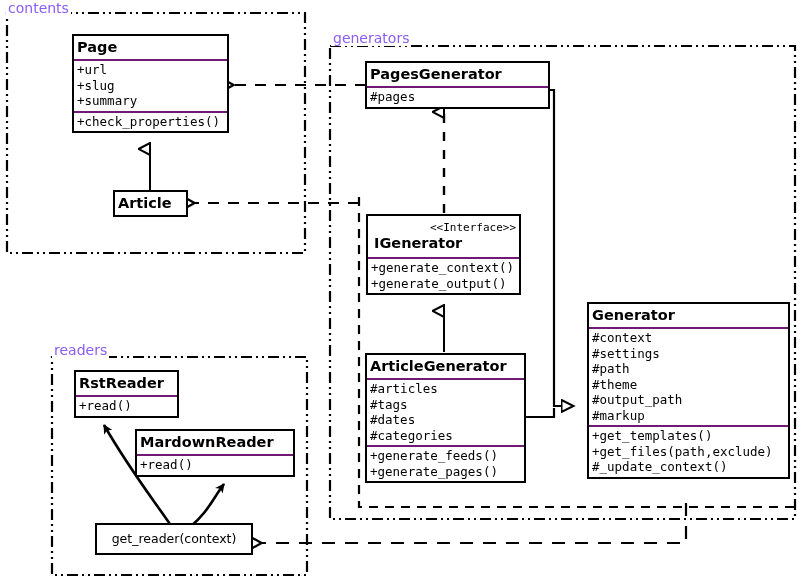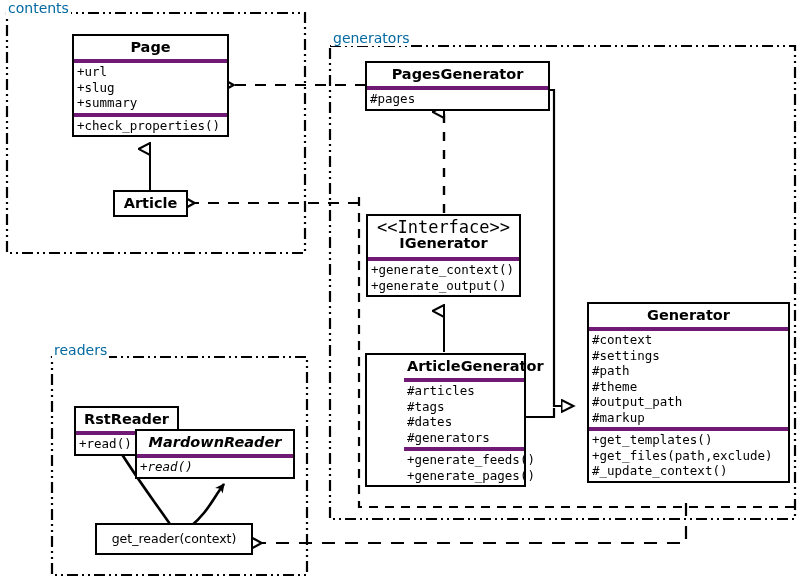--- a/index.html
+++ b/index.html
@@ -24,21 +24,21 @@
     width: 803px;
     height: 579px;
     pointer-events: none;
   }
 
   
   .pkg-label {
     position: absolute;
     font-family: "DejaVu Sans", sans-serif;
     font-size: 14px;
-    color: #0369a1;
+    color: #8b5cf6;
     background: #ffffff;
     padding: 0 2px;
     white-space: nowrap;
     line-height: 15px;
   }
 
   
   .uml {
     position: absolute;
     box-sizing: border-box;
@@ -46,35 +46,35 @@
     background: #ffffff;
     font-family: "DejaVu Sans Mono", monospace;
     font-size: 12.5px;
     color: #000;
   }
   .uml .sect {
     box-sizing: border-box;
     padding: 1px 3px 2px 3px;
   }
   .uml .sect.div {
-    border-top: 4px solid #701a75;
+    border-top: 2px solid #701a75;
   }
   .uml .title {
-    text-align: center;
+    text-align: left;
     font-family: "DejaVu Sans", sans-serif;
     font-weight: bold;
     font-size: 14.5px;
     padding: 3px 3px 4px 3px;
     line-height: 16px;
   }
   .uml .stereo {
-    text-align: center;
+    text-align: right;
     font-family: "DejaVu Sans Mono", monospace;
     font-weight: normal;
-    font-size: 17px;
+    font-size: 11px;
     line-height: 15px;
     padding-top: 3px;
   }
   .uml .row {
     line-height: 15.5px;
     white-space: nowrap;
   }
   .uml.plain {
     font-family: "DejaVu Sans", sans-serif;
     font-size: 12.5px;
@@ -198,27 +198,27 @@
     <div class="sect">
       <div class="stereo">&lt;&lt;Interface&gt;&gt;</div>
       <div class="title" style="padding-top:0;">IGenerator</div>
     </div>
     <div class="sect div">
       <div class="row">+generate_context()</div>
       <div class="row">+generate_output()</div>
     </div>
   </div>
 
-  <div class="uml" style="left:365px; top:353px; width:161px;padding-left:37px;">
+  <div class="uml" style="left:365px; top:353px; width:161px;">
     <div class="sect title">ArticleGenerator</div>
     <div class="sect div">
       <div class="row">#articles</div>
       <div class="row">#tags</div>
       <div class="row">#dates</div>
-      <div class="row">#generators</div>
+      <div class="row">#categories</div>
     </div>
     <div class="sect div">
       <div class="row">+generate_feeds()</div>
       <div class="row">+generate_pages()</div>
     </div>
   </div>
 
   <div class="uml" style="left:587px; top:302px; width:203px;">
     <div class="sect title">Generator</div>
     <div class="sect div">
@@ -229,28 +229,28 @@
       <div class="row">#output_path</div>
       <div class="row">#markup</div>
     </div>
     <div class="sect div">
       <div class="row">+get_templates()</div>
       <div class="row">+get_files(path,exclude)</div>
       <div class="row">#_update_context()</div>
     </div>
   </div>
 
-  <div class="uml" style="left:74px; top:370px; width:105px;margin-top:36px;">
+  <div class="uml" style="left:74px; top:370px; width:105px;">
     <div class="sect title">RstReader</div>
     <div class="sect div">
       <div class="row">+read()</div>
     </div>
   </div>
 
-  <div class="uml" style="left:135px; top:429px; width:160px;font-style:italic;">
+  <div class="uml" style="left:135px; top:429px; width:160px;">
     <div class="sect title">MardownReader</div>
     <div class="sect div">
       <div class="row">+read()</div>
     </div>
   </div>
 
   <div class="uml plain" style="left:95px; top:523px; width:158px;">
     <div class="plainrow">get_reader(context)</div>
   </div>
 

